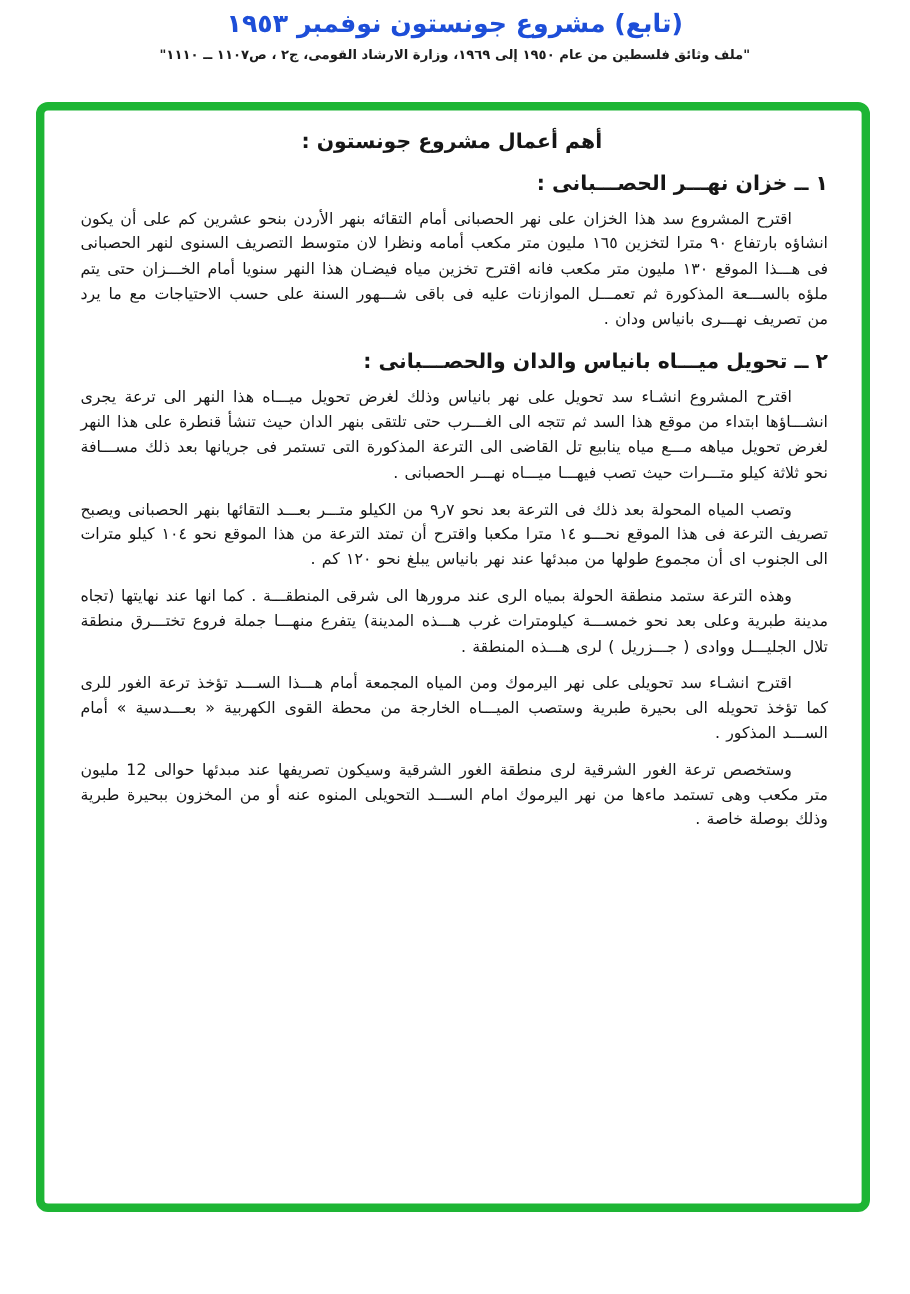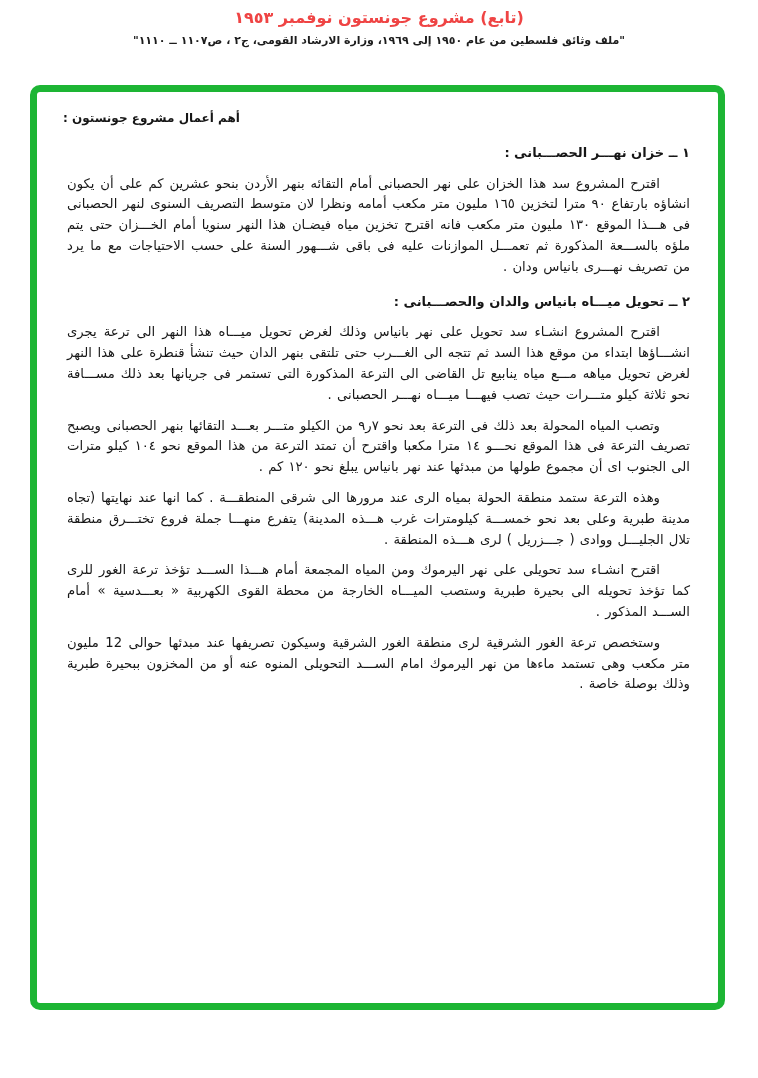--- a/index.html
+++ b/index.html
@@ -17,24 +17,24 @@
   }
   .page-header {
     position: absolute;
     top: 8px;
     left: 0;
     width: 758px;
     text-align: center;
     direction: rtl;
   }
   .page-title {
-    font-size: 16px;
+    font-size: 21px;
     font-weight: bold;
     letter-spacing: 0.5px;
-    color: #ef4444;
+    color: #1d4ed8;
   }
   .source-citation {
     margin-top: 7px;
     font-size: 11px;
     font-weight: bold;
     color: #1c1c1c;
   }
   .document-frame {
     position: absolute;
     left: 30px;
@@ -49,27 +49,27 @@
   }
   .doc-body {
     direction: rtl;
     text-align: justify;
     padding: 12px 28px 8px 26px;
     font-size: 13.2px;
     line-height: 20.8px;
   }
   .h-main {
     font-weight: bold;
-    font-size: 12px;
+    font-size: 17px;
     margin: 4px 0 14px 0;
-    text-align: left;
+    text-align: center;
   }
   .h-sec {
     font-weight: bold;
-    font-size: 13px;
+    font-size: 17px;
     margin: 14px 0 10px 0;
     text-align: right;
   }
   .para {
     margin: 0 0 10px 4px;
     text-indent: 30px;
     word-spacing: 1px;
   }
 </style>
 </head>

